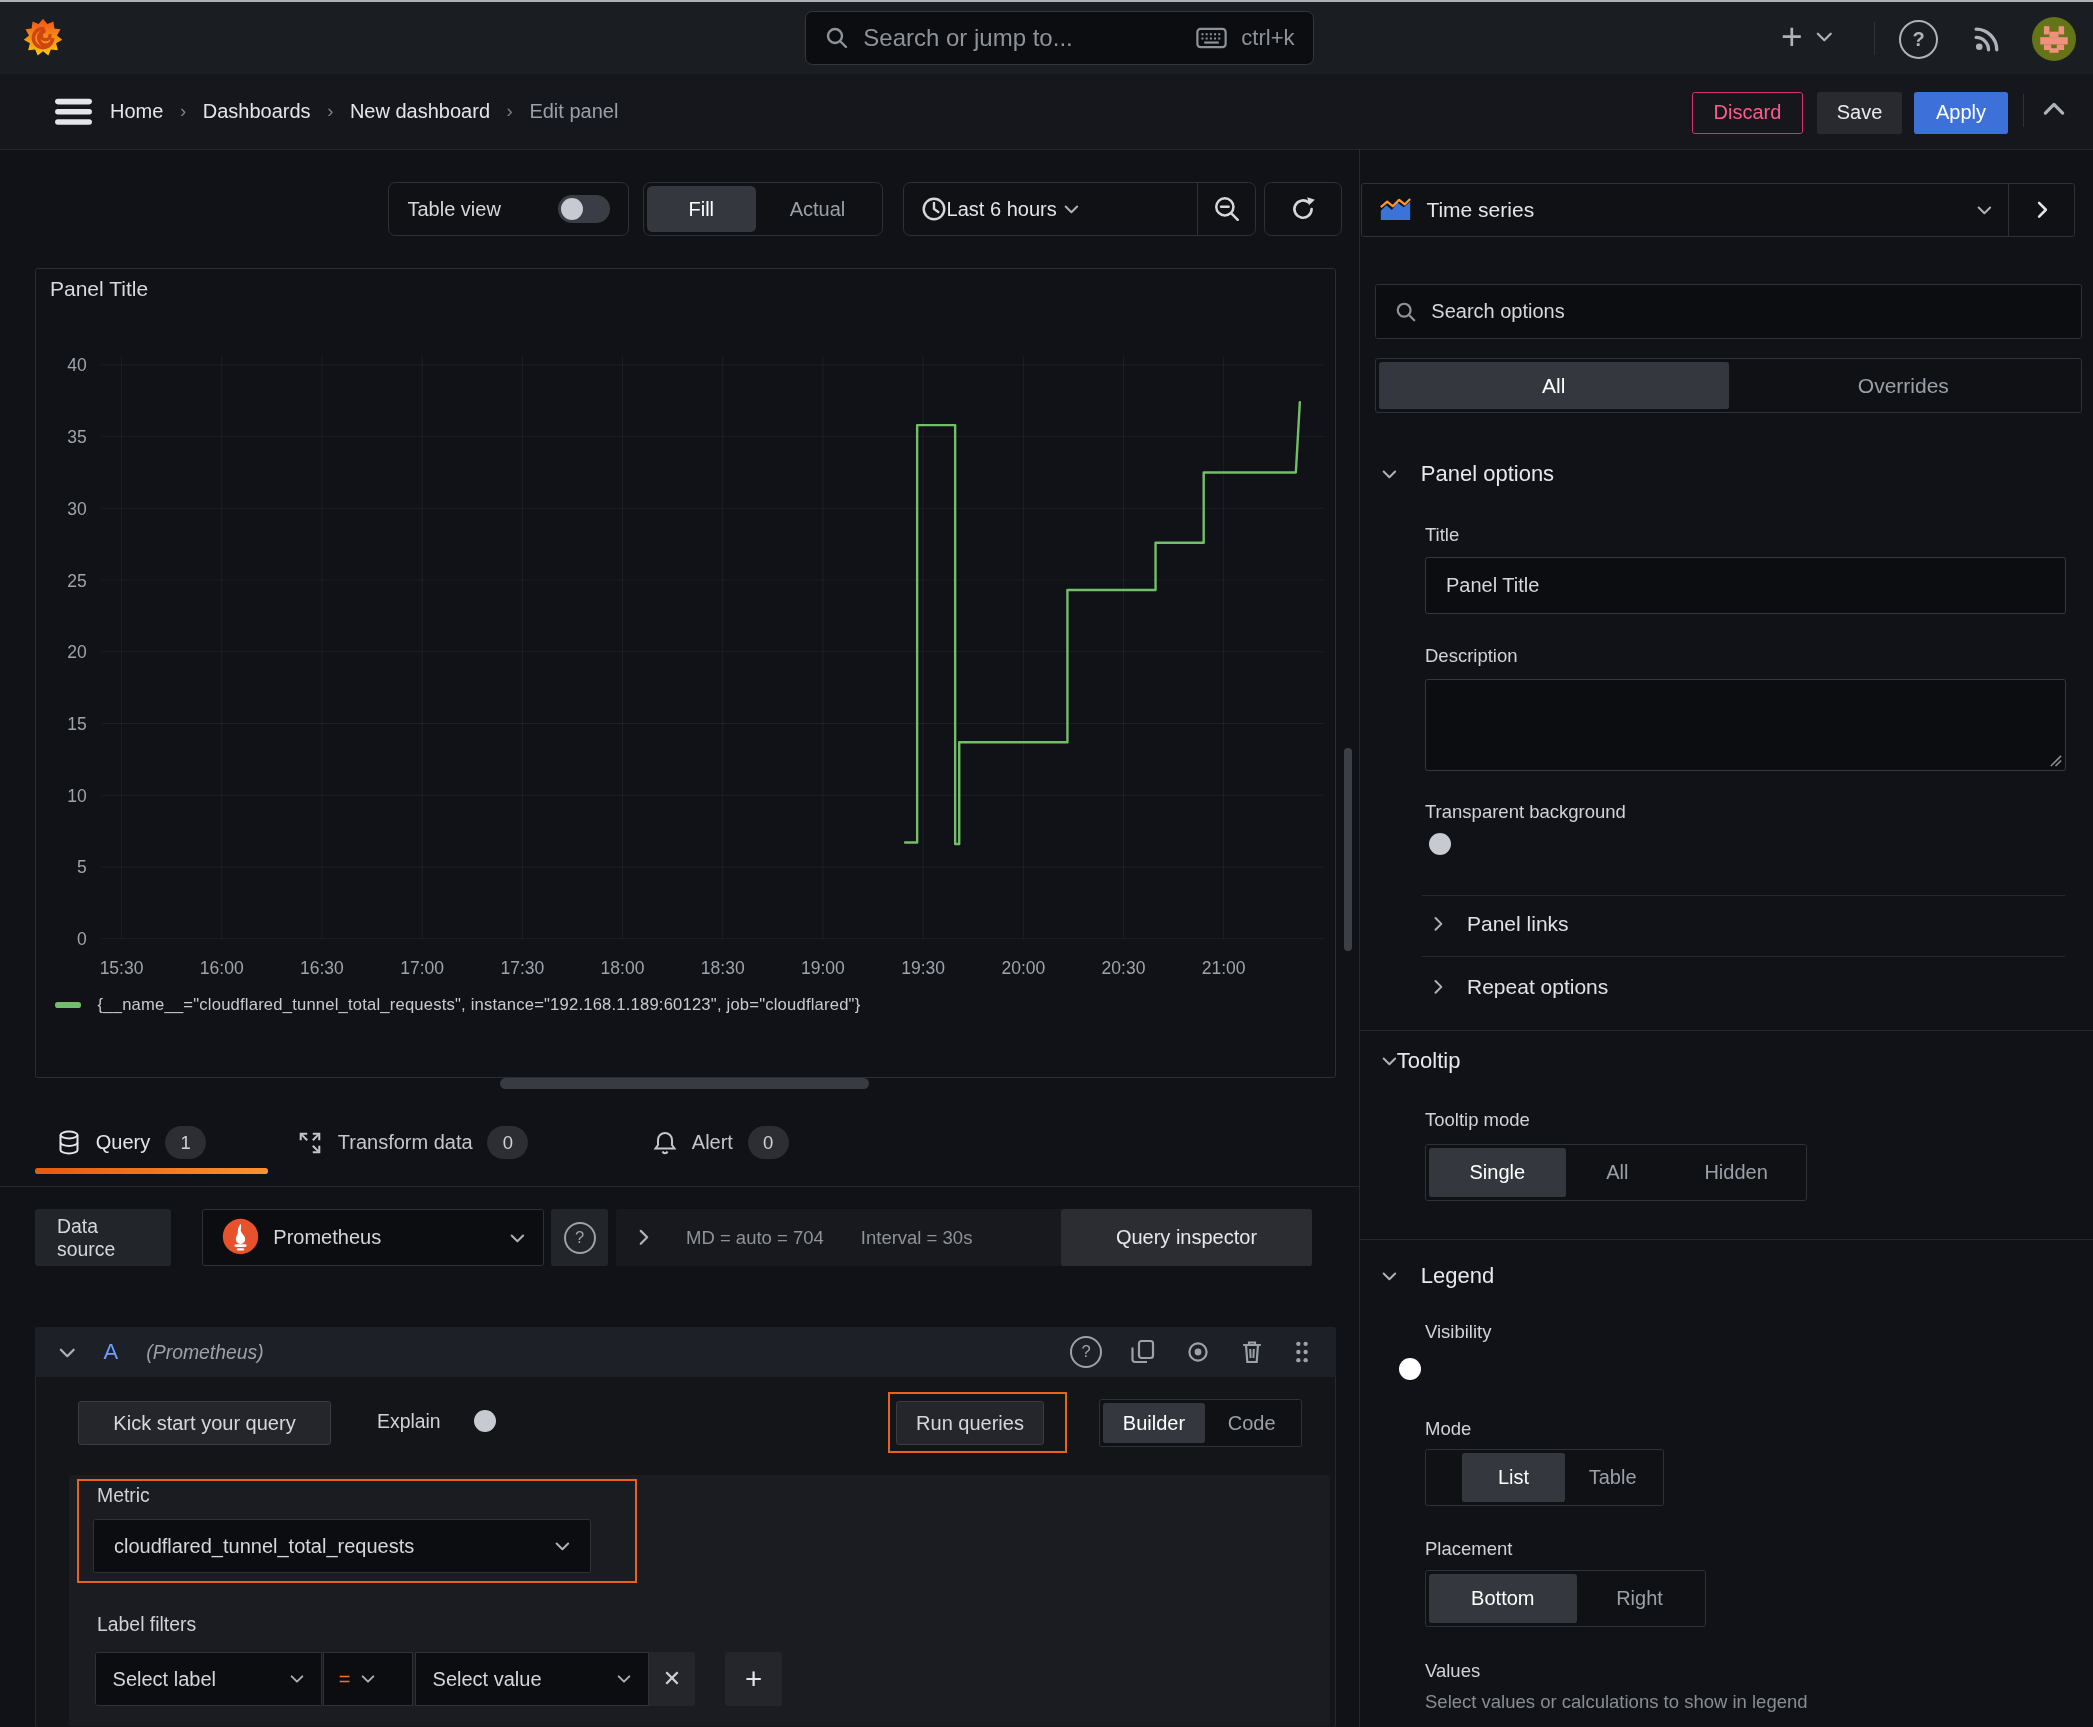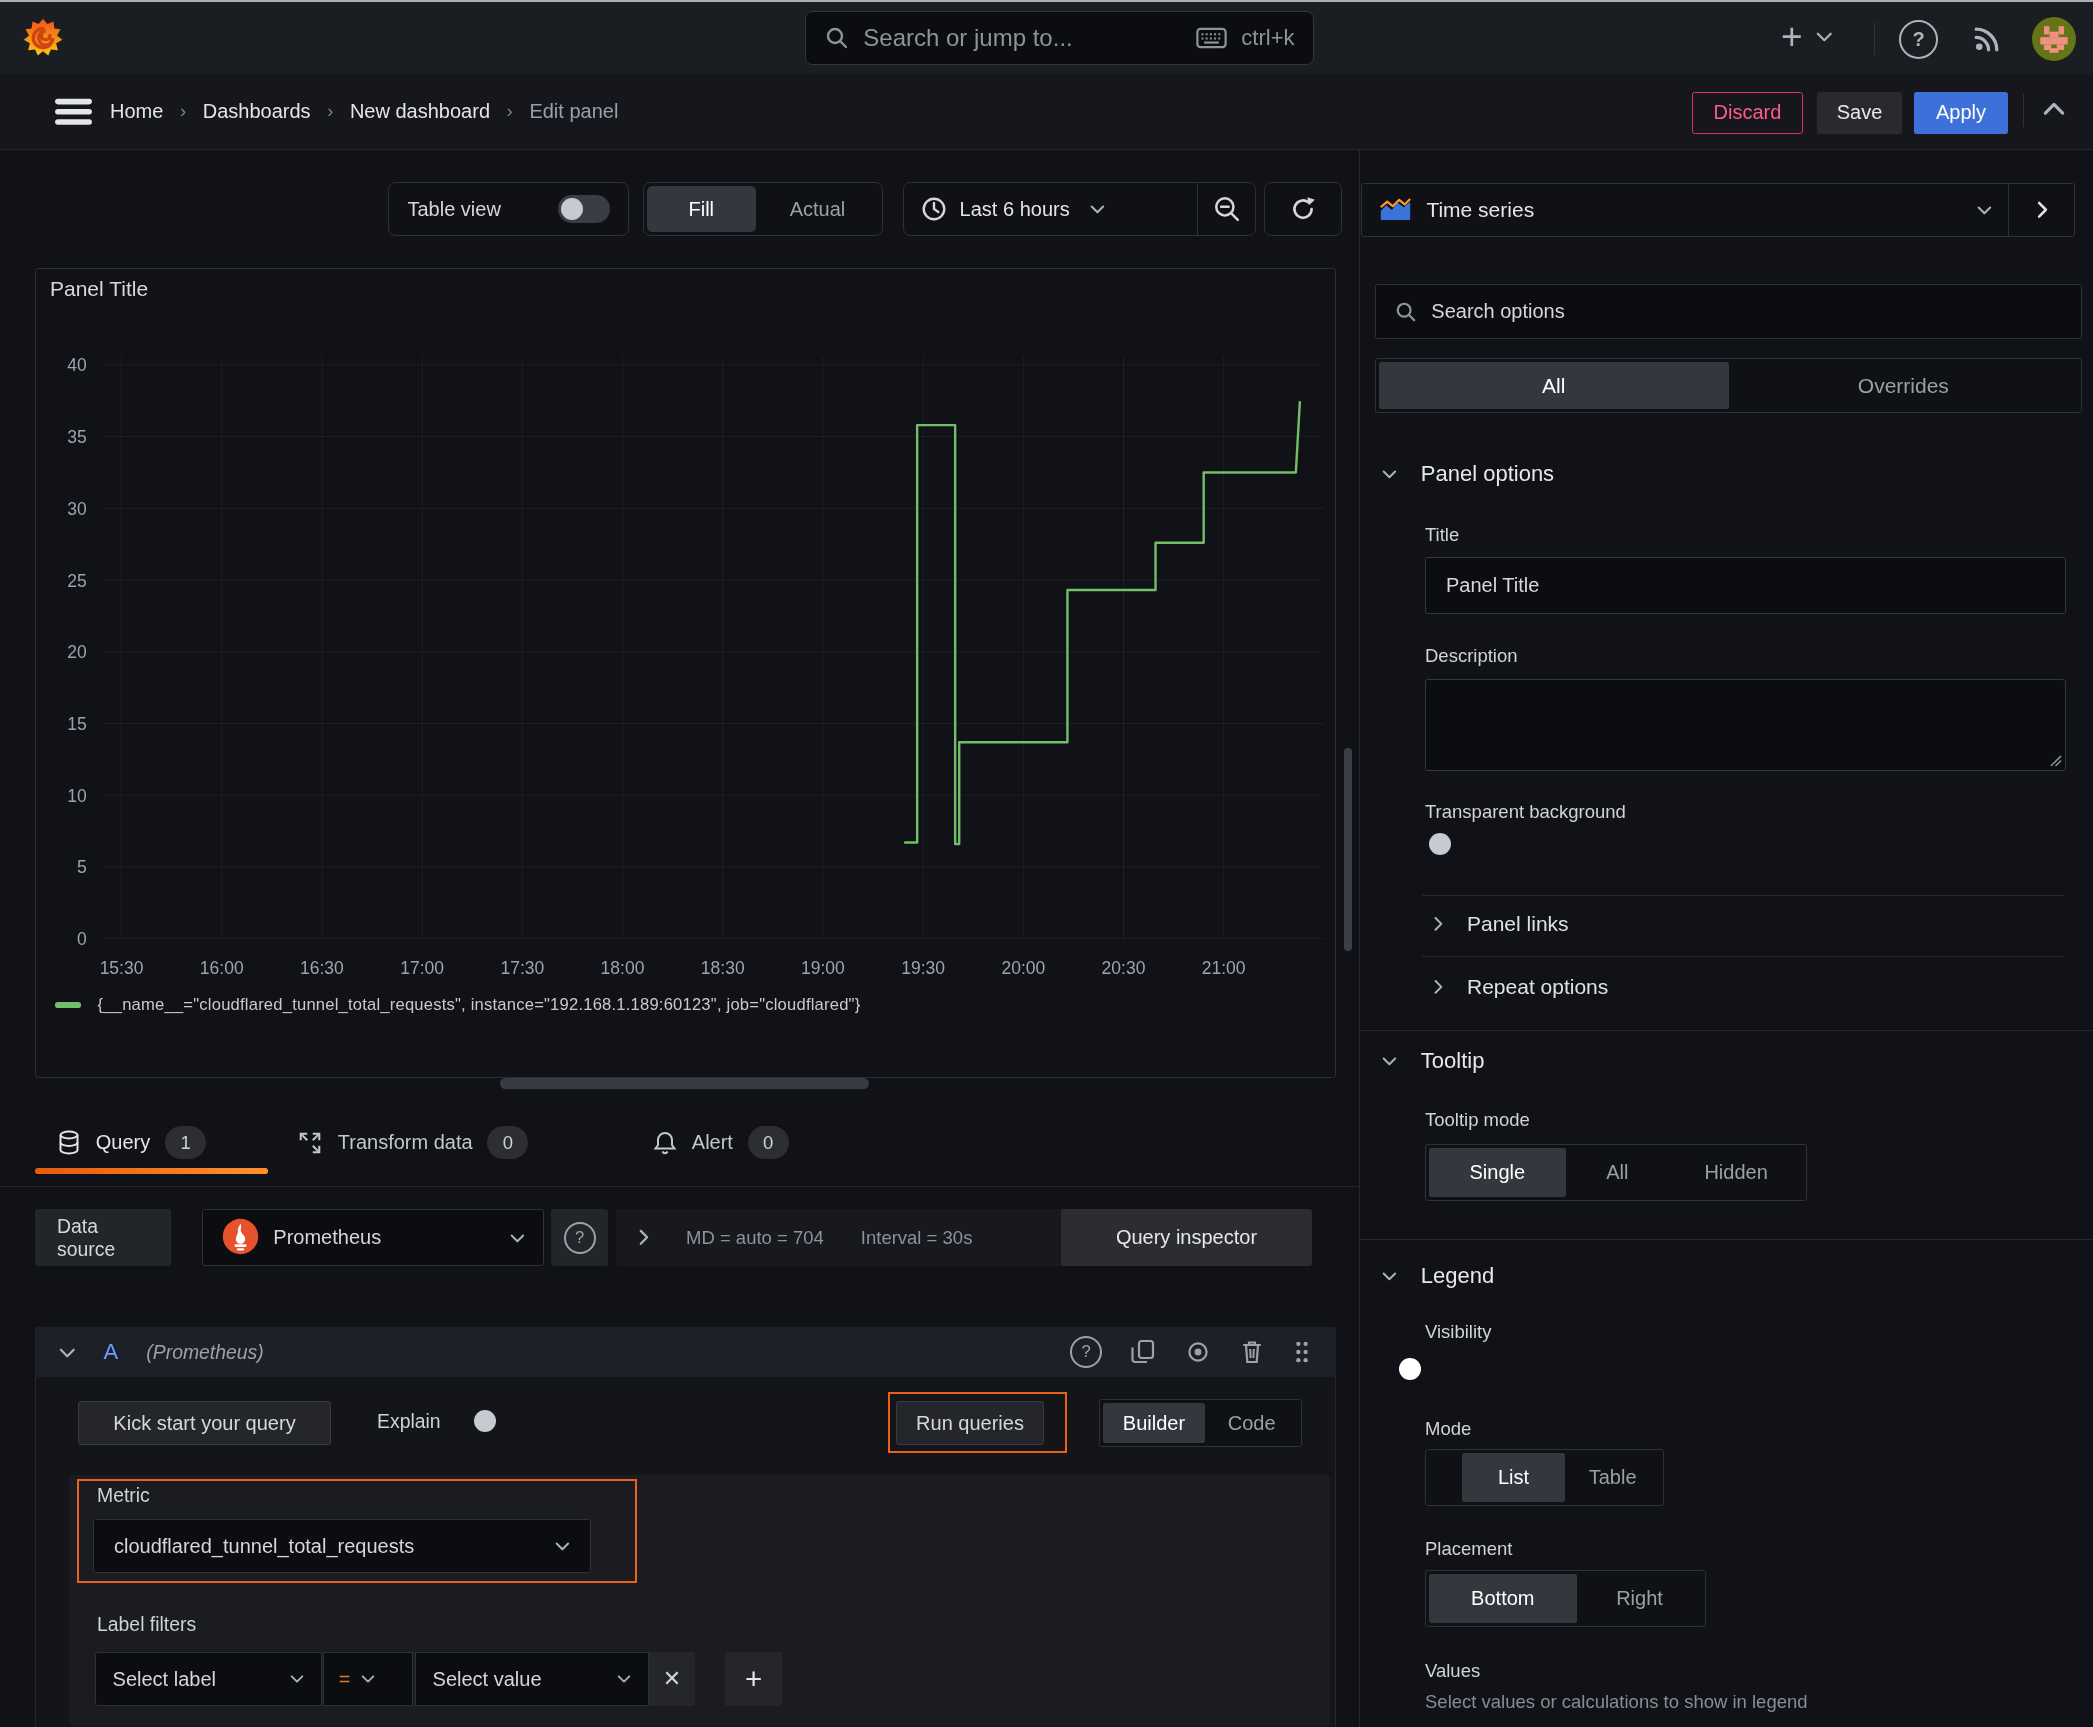--- a/index.html
+++ b/index.html
@@ -187,21 +187,21 @@
         <span class="knob"></span>
       </span>
   </div>
 
   <div class="abs tool-group" style="left:643px;top:182px;width:240px;height:54px;padding:2.8px;">
     <span class="seg-chip" style="width:109px;height:46px;font-size:20px;">Fill</span>
     <span class="seg-item" style="flex:1;font-size:20px;">Actual</span>
   </div>
 
   <div class="abs tool-group" style="left:903px;top:182px;width:353px;height:54px;">
-    <span class="row" style="padding:0 16.6px;gap:13px;flex:1;">
+    <span class="row" style="padding:0 16.6px;flex:1;">
       <span class="icon">
         <svg width="26" height="26" viewBox="0 0 24 24">
             <circle cx="12" cy="12" r="9.5" fill="none" stroke="#d5d7dc" stroke-width="2.2"></circle>
             <path d="M12 6.5 V12 l4 2.8" fill="none" stroke="#d5d7dc" stroke-width="2.2" stroke-linecap="round"></path>
           </svg>
       </span>
       <span style="font-size:20px;color:#e3e5e8;">Last 6 hours</span>
       <svg width="14.8" height="10" viewBox="0 0 18 12" style="margin-left:7.4px;">
           <polyline points="2,3 9,10 16,3" fill="none" stroke="#aeb3ba" stroke-width="2.4" stroke-linecap="round" stroke-linejoin="round"></polyline>
         </svg>
@@ -509,21 +509,21 @@
   <div class="abs row" style="left:1433px;top:975px;gap:24px;">
     <svg width="10" height="15.7" viewBox="0 0 12 18">
         <polyline points="3,2 10,9 3,16" fill="none" stroke="#aeb3ba" stroke-width="2.4" stroke-linecap="round" stroke-linejoin="round"></polyline>
       </svg>
     <span style="font-size:21px;color:#dfe2e5;">Repeat options</span>
   </div>
 
   <div class="abs side-divider" style="left:1359px;top:1030px;width:734px;"></div>
 
   
-  <div class="abs row" style="left:1382px;top:1048px;gap:24px;">
+  <div class="abs row" style="left:1382px;top:1048px;">
     <svg width="14.8" height="10" viewBox="0 0 18 12">
         <polyline points="2,3 9,10 16,3" fill="none" stroke="#aeb3ba" stroke-width="2.4" stroke-linecap="round" stroke-linejoin="round"></polyline>
       </svg>
     <span class="side-h">Tooltip</span>
   </div>
   <span class="abs side-label" style="left:1425px;top:1109px;">Tooltip mode</span>
   <div class="abs seg-box" style="left:1425px;top:1144px;width:382px;height:57px;">
     <span class="seg-item sel" style="width:137px;">Single</span>
     <span class="seg-item" style="flex:1;">All</span>
     <span class="seg-item" style="flex:1.3;">Hidden</span>

